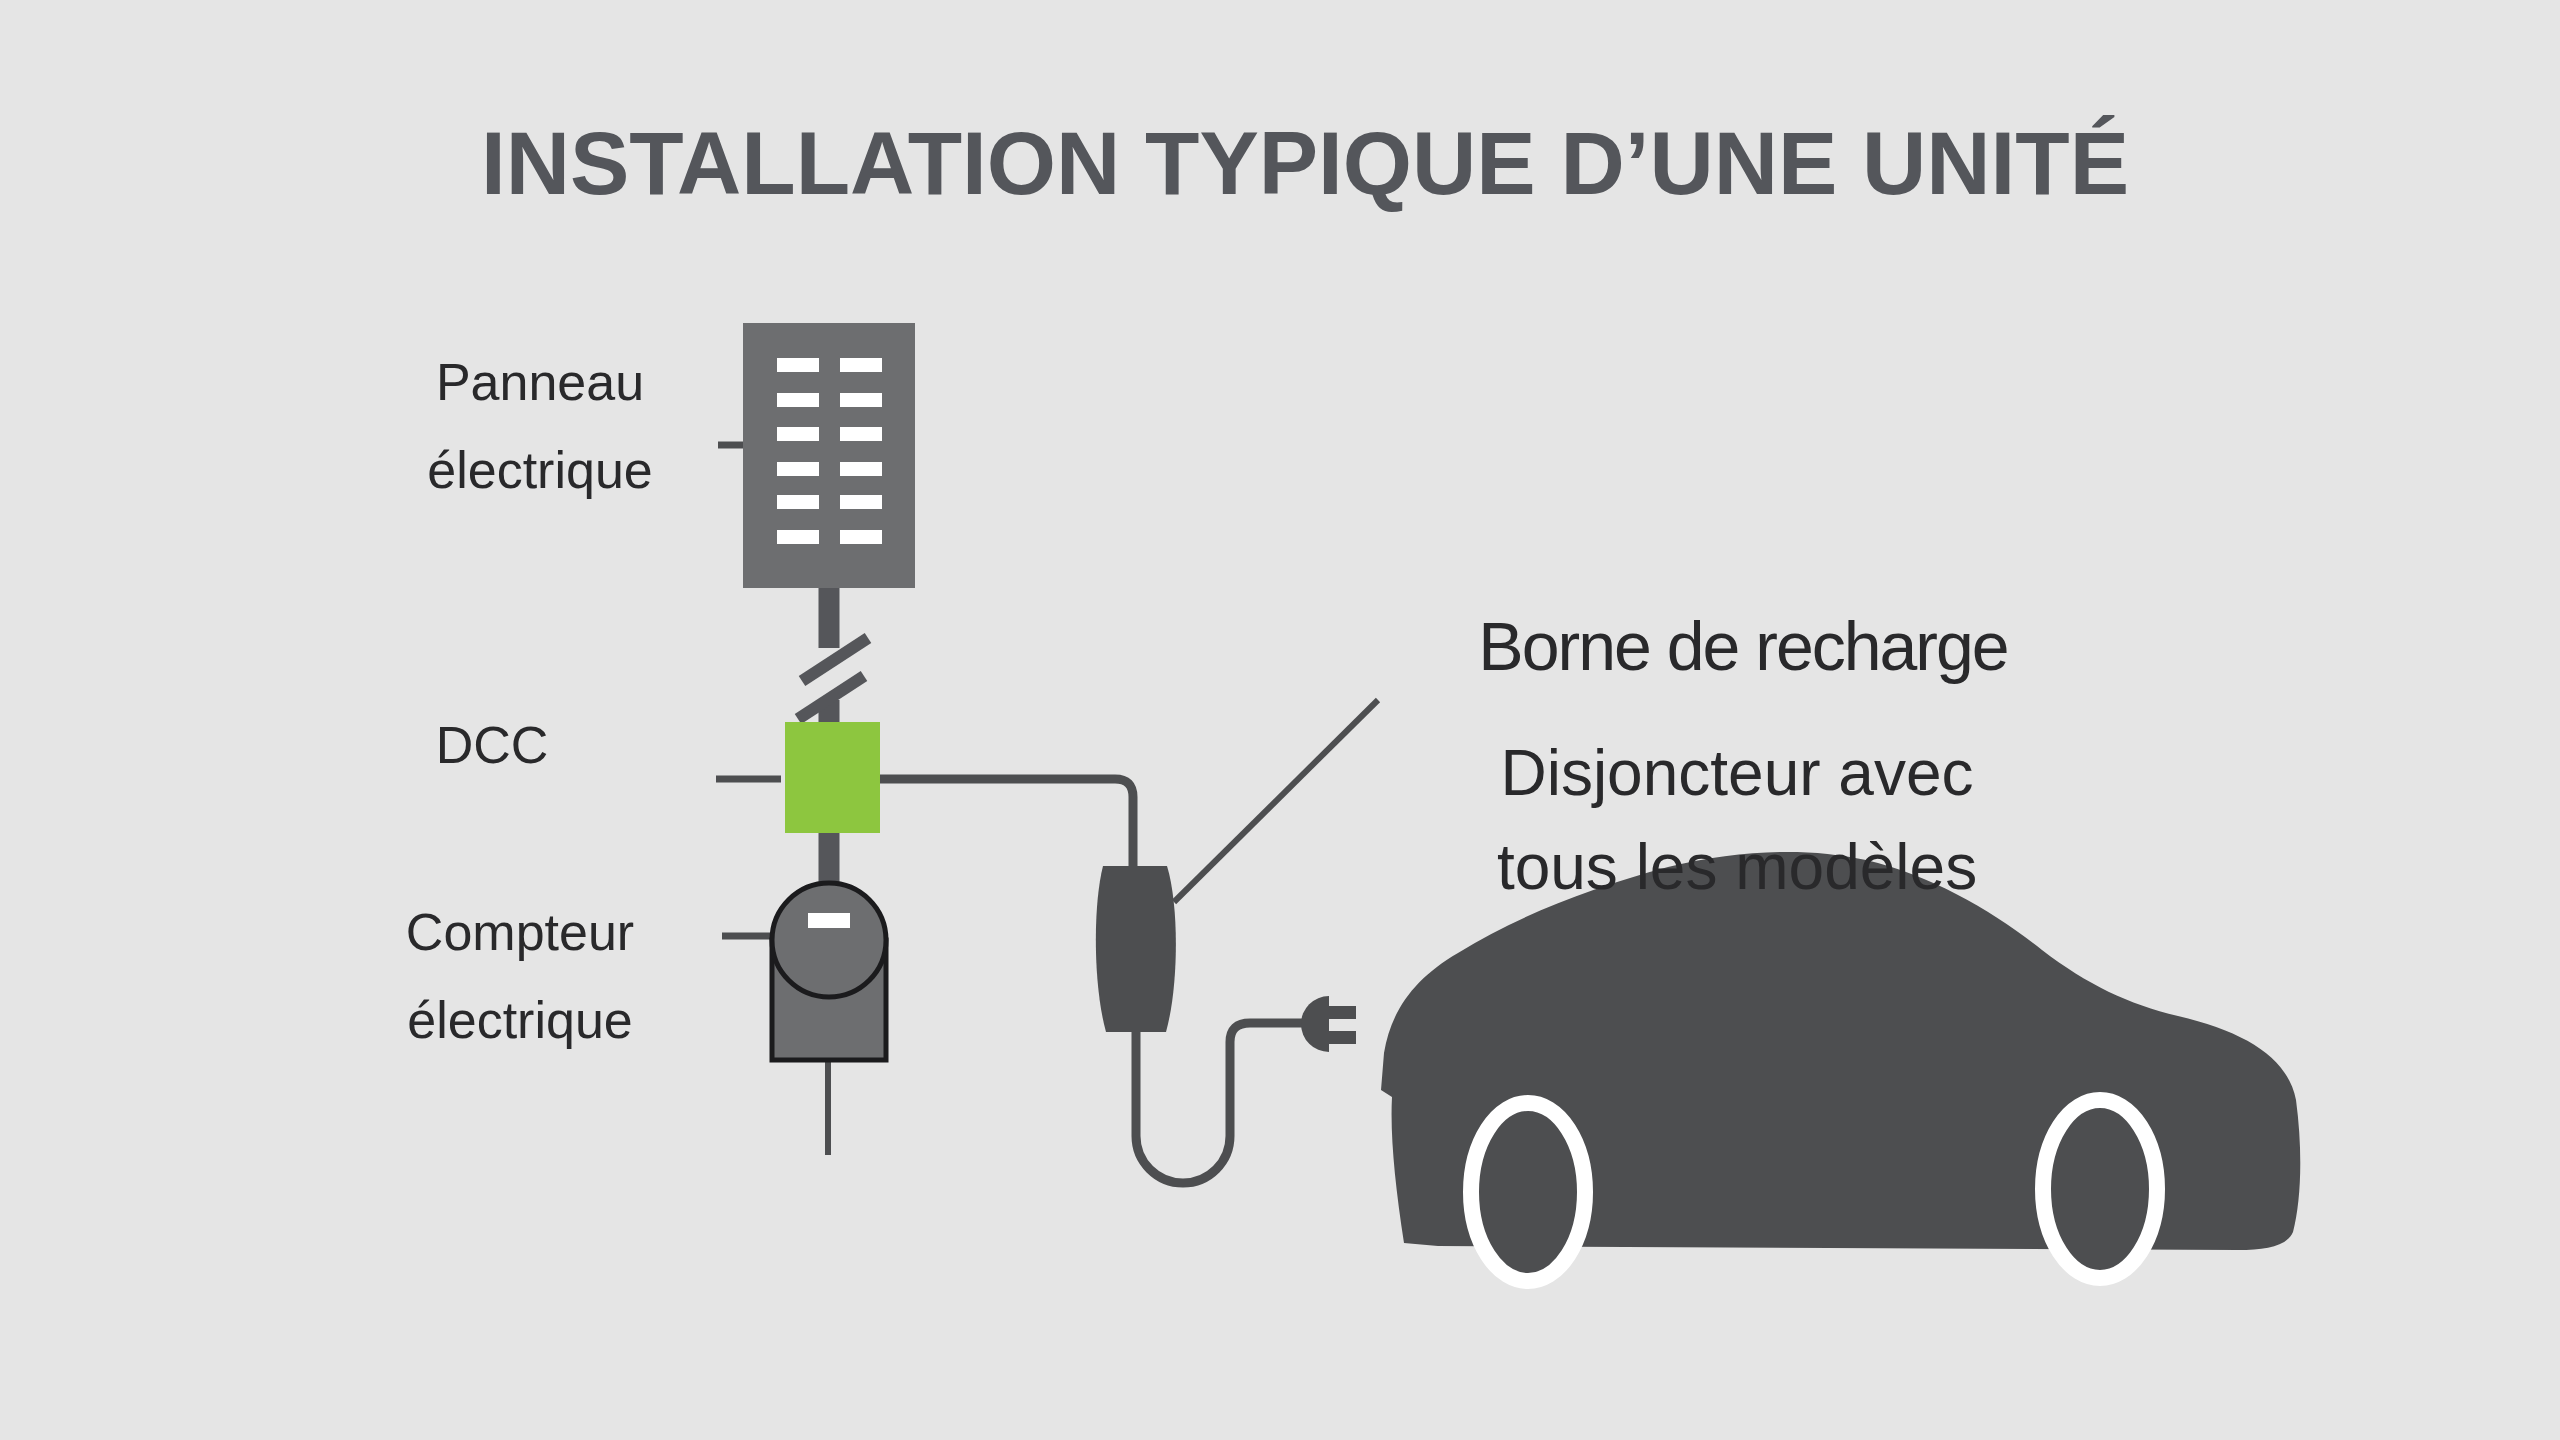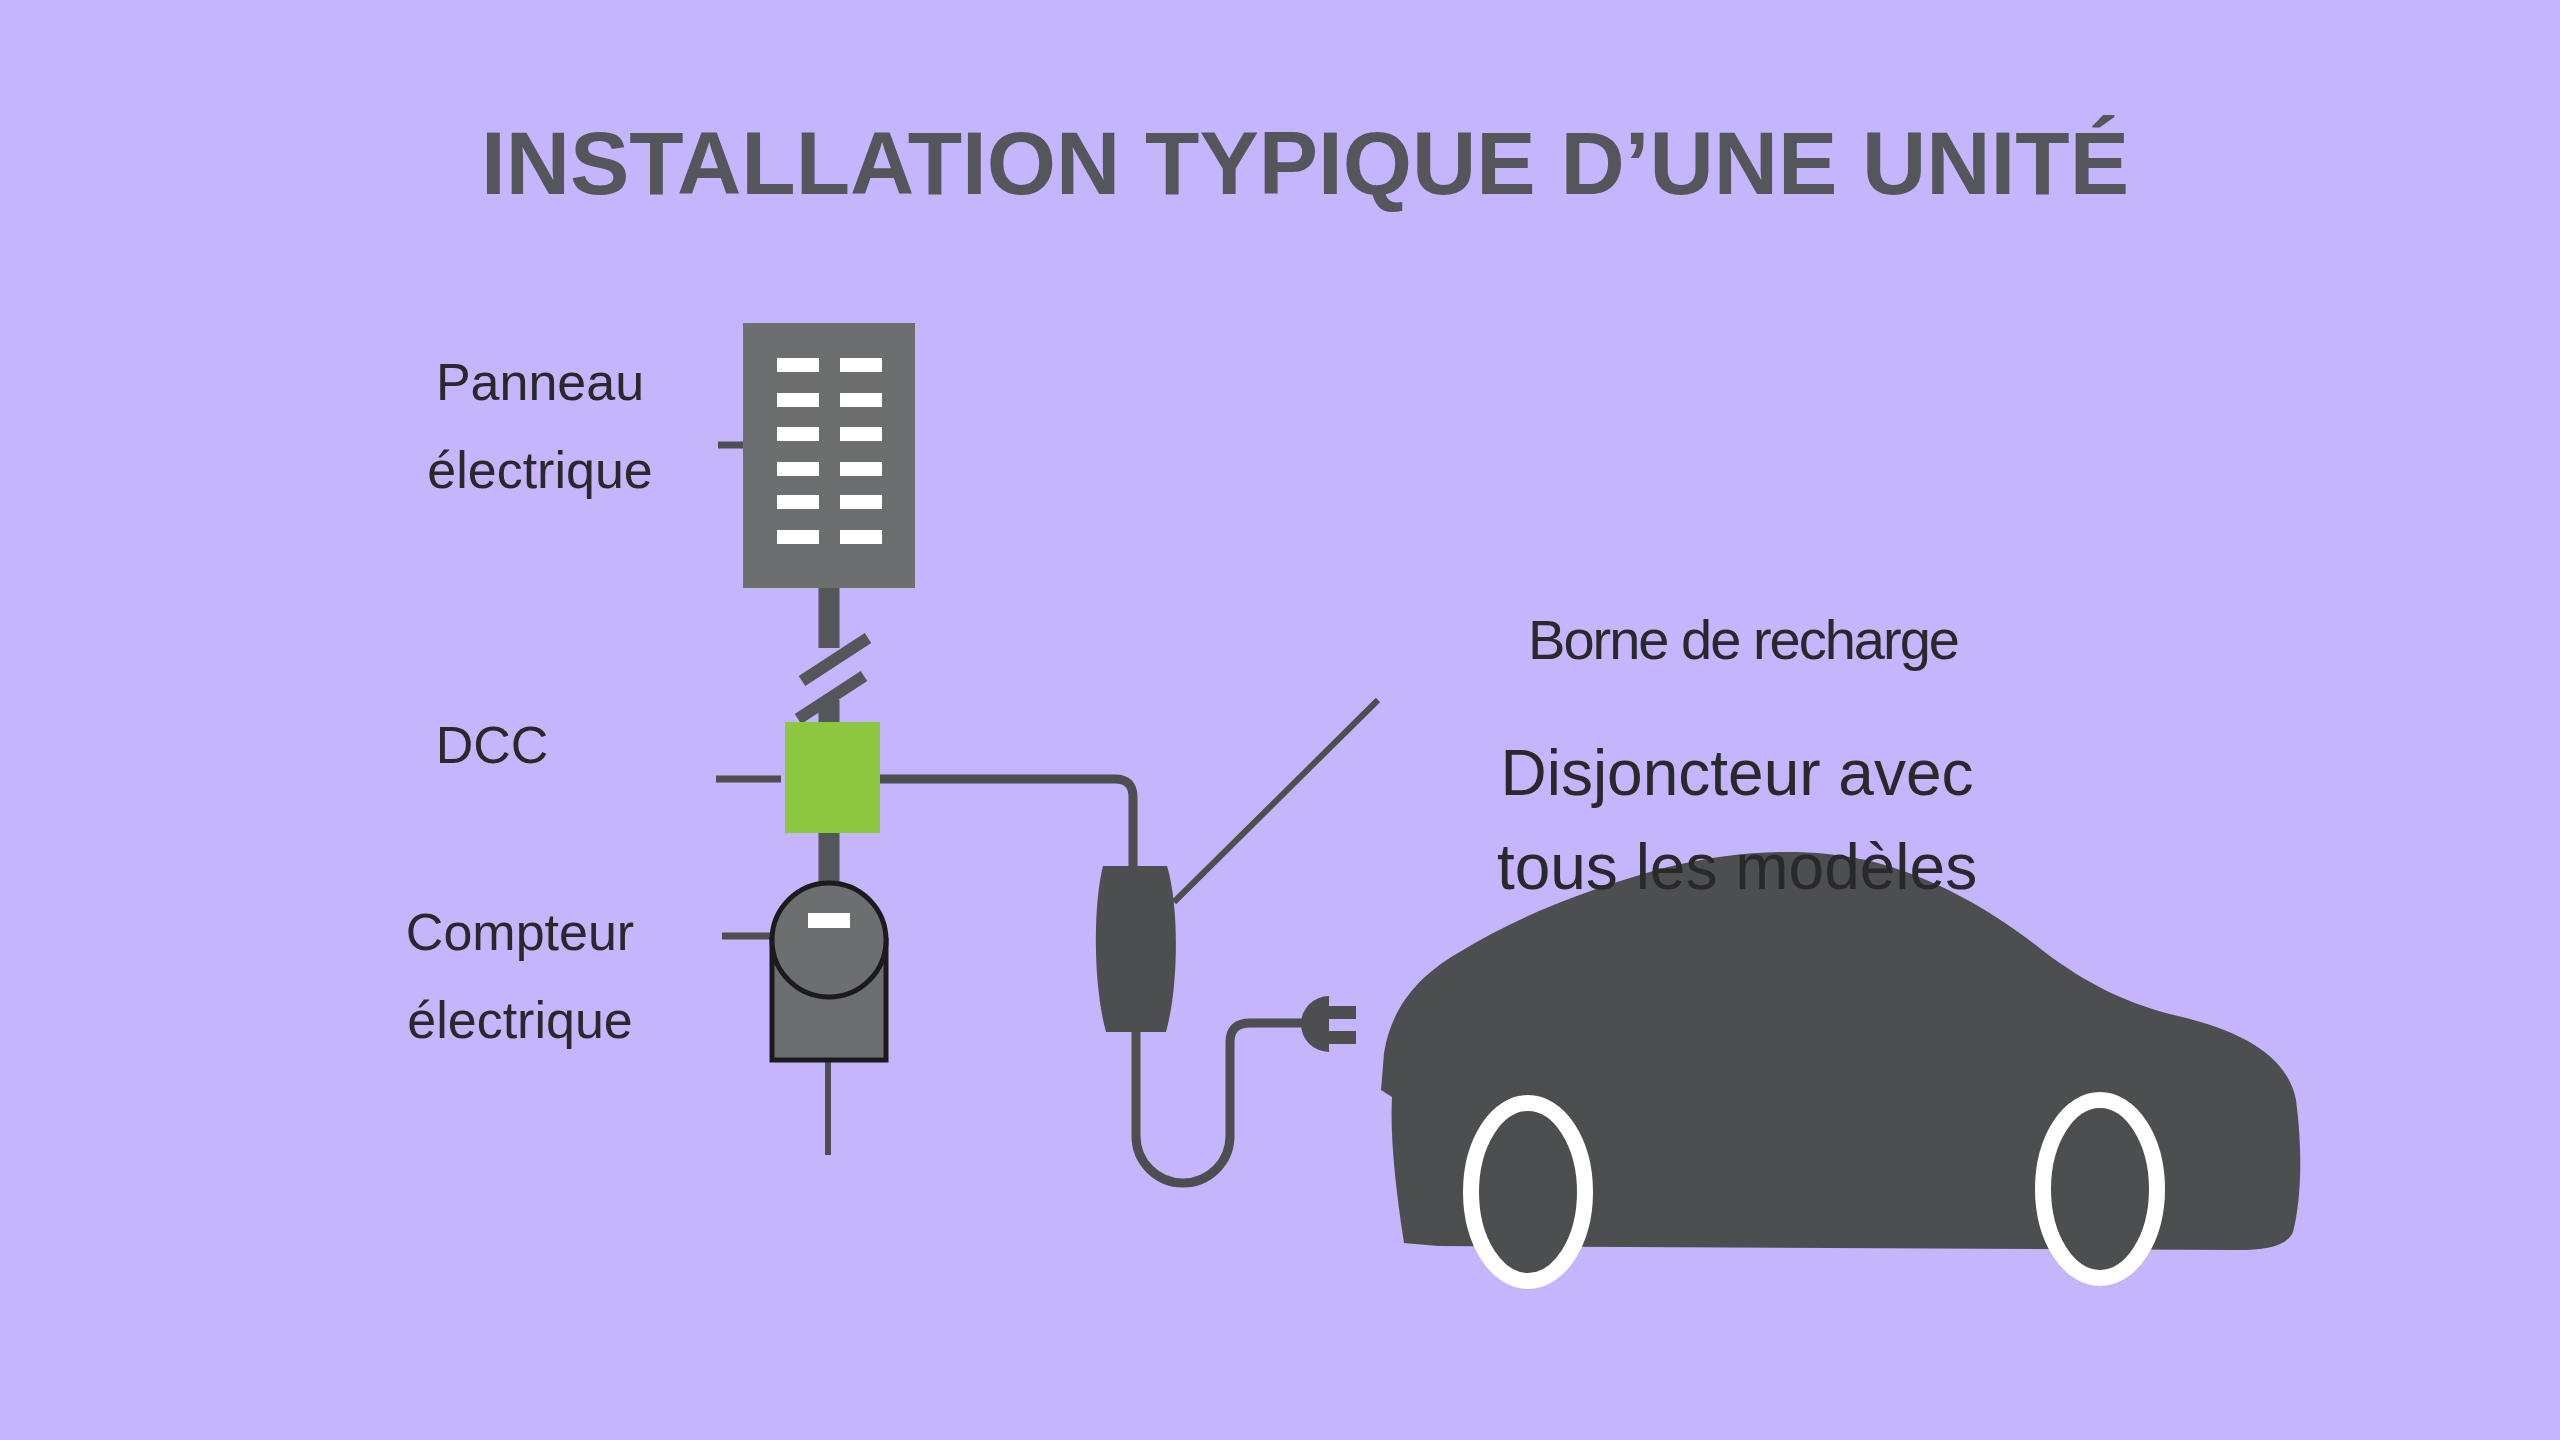--- a/index.html
+++ b/index.html
@@ -1,19 +1,19 @@
 <!DOCTYPE html>
 <html><head>
 <meta charset="utf-8">
 <style>
   html,body{margin:0;padding:0;background:#fff;}
   #canvas{
     position:relative;
     width:2560px;height:1440px;
-    background:#c4b5fd;
+    background:#e5e5e5;
     overflow:hidden;
     font-family:"Liberation Sans", sans-serif;
   }
   #title{
     position:absolute;
     top:112px;left:25px;width:2560px;
     text-align:center;
     font-size:89px;font-weight:700;
     letter-spacing:0px;
     color:#54565b;
@@ -28,21 +28,21 @@
   }
   .label span{display:block;}
   #label-panel{top:338px;left:190px;width:700px;}
   #label-dcc{top:681px;left:142px;width:700px;margin-top:20px;}
   #label-meter{top:888px;left:170px;width:700px;}
   #label-breaker{top:1176px;left:490px;width:700px;line-height:96px;}
   #label-station-title{
     position:absolute;
     top:607px;left:1413px;width:660px;
     text-align:center;
-    font-size:56px;letter-spacing:-2px;
+    font-size:68px;letter-spacing:-2px;
     color:#29292b;white-space:nowrap;
   }
   #label-station-sub{
     position:absolute;
     top:726px;left:1412px;width:650px;
     text-align:center;
     font-size:64px;line-height:94px;
     color:#29292b;
   }
   #label-station-sub span{display:block;}

